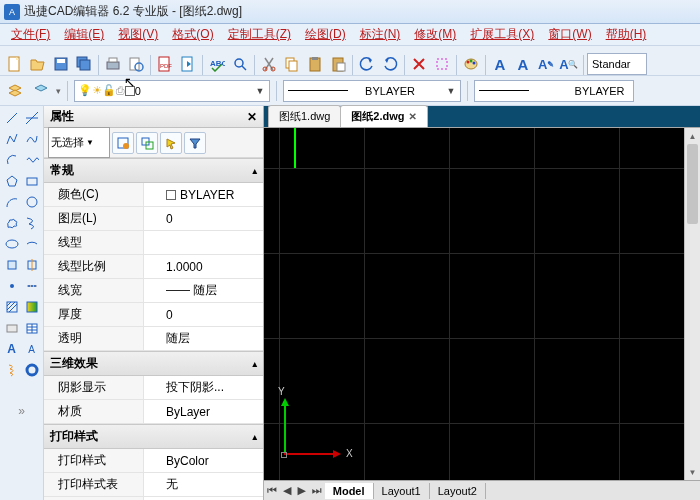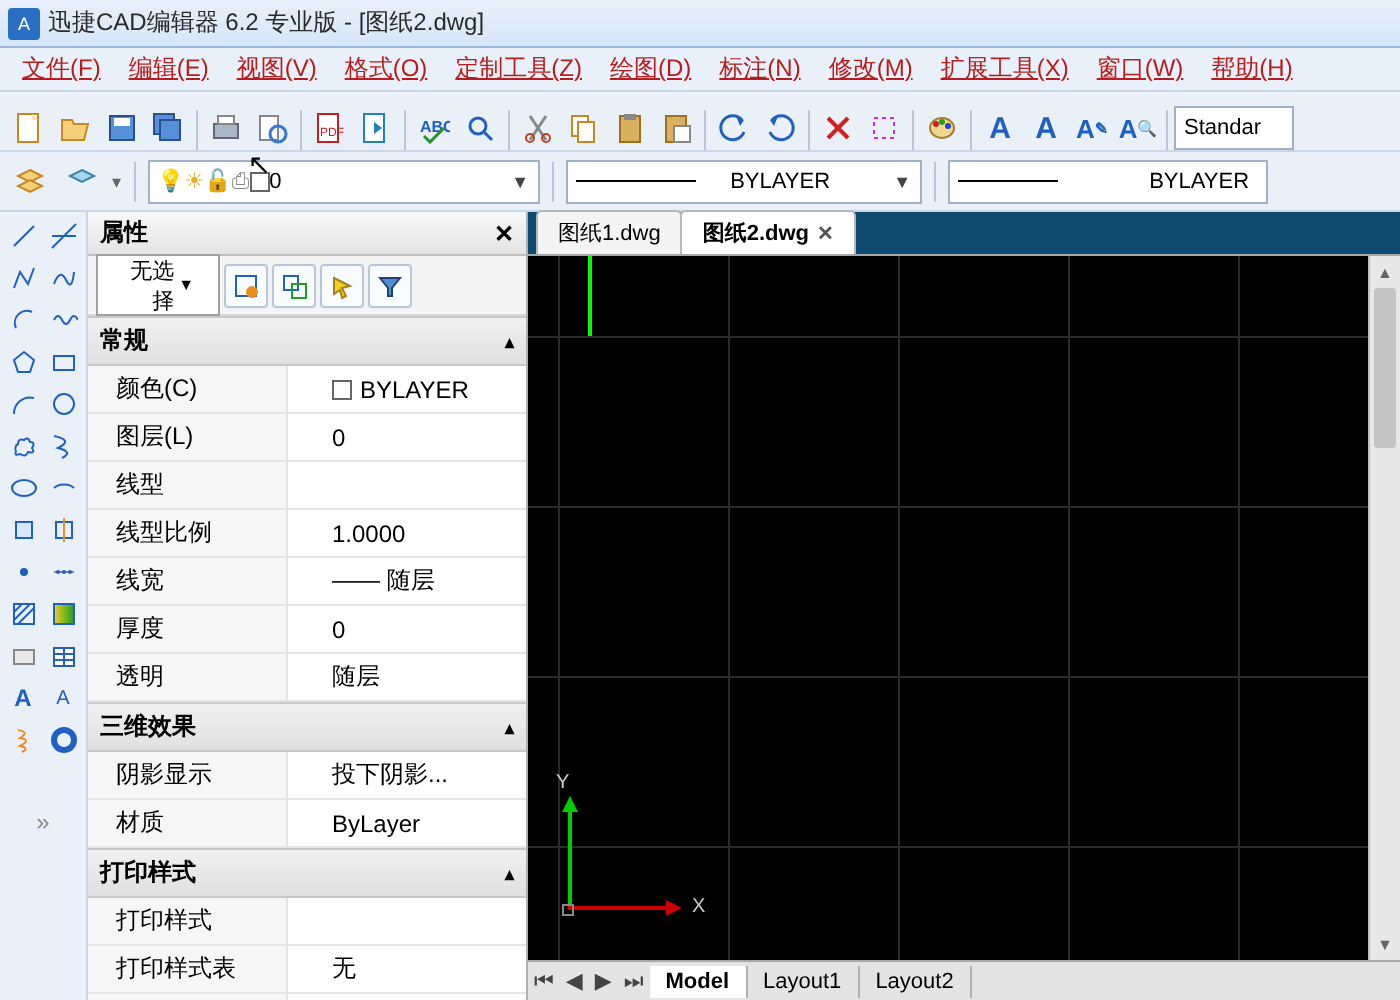--- a/index.html
+++ b/index.html
@@ -16,21 +16,21 @@
 .combo { height: 22px; border: 1px solid #a0b0c8; background: #fff; display: flex; align-items: center; padding: 0 4px; font-size: 11px; position: relative; }
 .combo .dd { margin-left: auto; font-size: 9px; color: #444; }
 .main { display: flex; height: calc(500px - 24px - 22px - 30px - 30px); }
 .left-tools { width: 44px; background: #eaf0f8; border-right: 1px solid #c8d6e8; display: flex; flex-direction: column; align-items: center; padding: 2px 0; gap: 1px; }
 .lt-row { display: flex; gap: 1px; }
 .lt-btn { width: 19px; height: 20px; display: flex; align-items: center; justify-content: center; cursor: pointer; }
 .panel { width: 220px; background: #f4f4f4; border-right: 1px solid #b0b0b0; display: flex; flex-direction: column; }
 .panel-header { background: linear-gradient(#f8f8f8, #e4e4e4); height: 22px; display: flex; align-items: center; padding: 0 6px; font-weight: bold; border-bottom: 1px solid #c0c0c0; }
 .panel-header .close { margin-left: auto; cursor: pointer; font-size: 12px; }
 .panel-toolbar { height: 30px; display: flex; align-items: center; padding: 2px 4px; gap: 2px; background: #f4f4f4; border-bottom: 1px solid #d8d8d8; }
-.panel-toolbar .sel { height: 31px; border: 1px solid #a0a0a0; background: #fff; padding: 0 12px; font-size: 11px; display: flex; align-items: center; text-align: right; }
+.panel-toolbar .sel { height: 31px; border: 1px solid #a0a0a0; background: #fff; padding: 0 2px; font-size: 11px; display: flex; align-items: center; }
 .panel-toolbar .pbtn { width: 22px; height: 22px; border: 1px solid #b8c8dc; background: #f8fcff; display: flex; align-items: center; justify-content: center; cursor: pointer; border-radius: 2px; }
 .props { flex: 1; overflow-y: auto; background: #fff; }
 .prop-group { background: linear-gradient(#f0f0f0, #e0e0e0); padding: 3px 6px; font-weight: bold; border-top: 1px solid #c8c8c8; border-bottom: 1px solid #c8c8c8; display: flex; align-items: center; }
 .prop-group .chev { margin-left: auto; font-size: 9px; }
 .prop-row { display: flex; border-bottom: 1px solid #e4e4e4; gap: 16px; }
 .prop-label { width: 100px; padding: 3px 6px 3px 14px; background: #f6f6f6; border-right: 1px solid #e4e4e4; }
 .prop-value { flex: 1; padding: 3px 6px; background: #fff; display: flex; align-items: center; gap: 4px; }
 .swatch { width: 10px; height: 10px; border: 1px solid #666; }
 .canvas-area { flex: 1; display: flex; flex-direction: column; background: #f0f0f0; }
 .tabs { height: 22px; background: #0c4a6e; display: flex; align-items: flex-end; padding: 0 4px; border-bottom: 1px solid #a8a8a8; gap: 0; }
@@ -503,20 +503,21 @@
       <div class="prop-row">
           <div class="prop-label">材质</div>
           <div class="prop-value">ByLayer</div>
         </div>
       <div class="prop-group">
           <span>打印样式</span>
           <span class="chev">▴</span>
         </div>
       <div class="prop-row">
           <div class="prop-label">打印样式</div>
+          <div class="prop-value">ByColor</div>
         </div>
       <div class="prop-row">
           <div class="prop-label">打印样式表</div>
           <div class="prop-value">无</div>
         </div>
       <div class="prop-row">
           <div class="prop-label">打印表附加到</div>
           <div class="prop-value">模型</div>
         </div>
 

